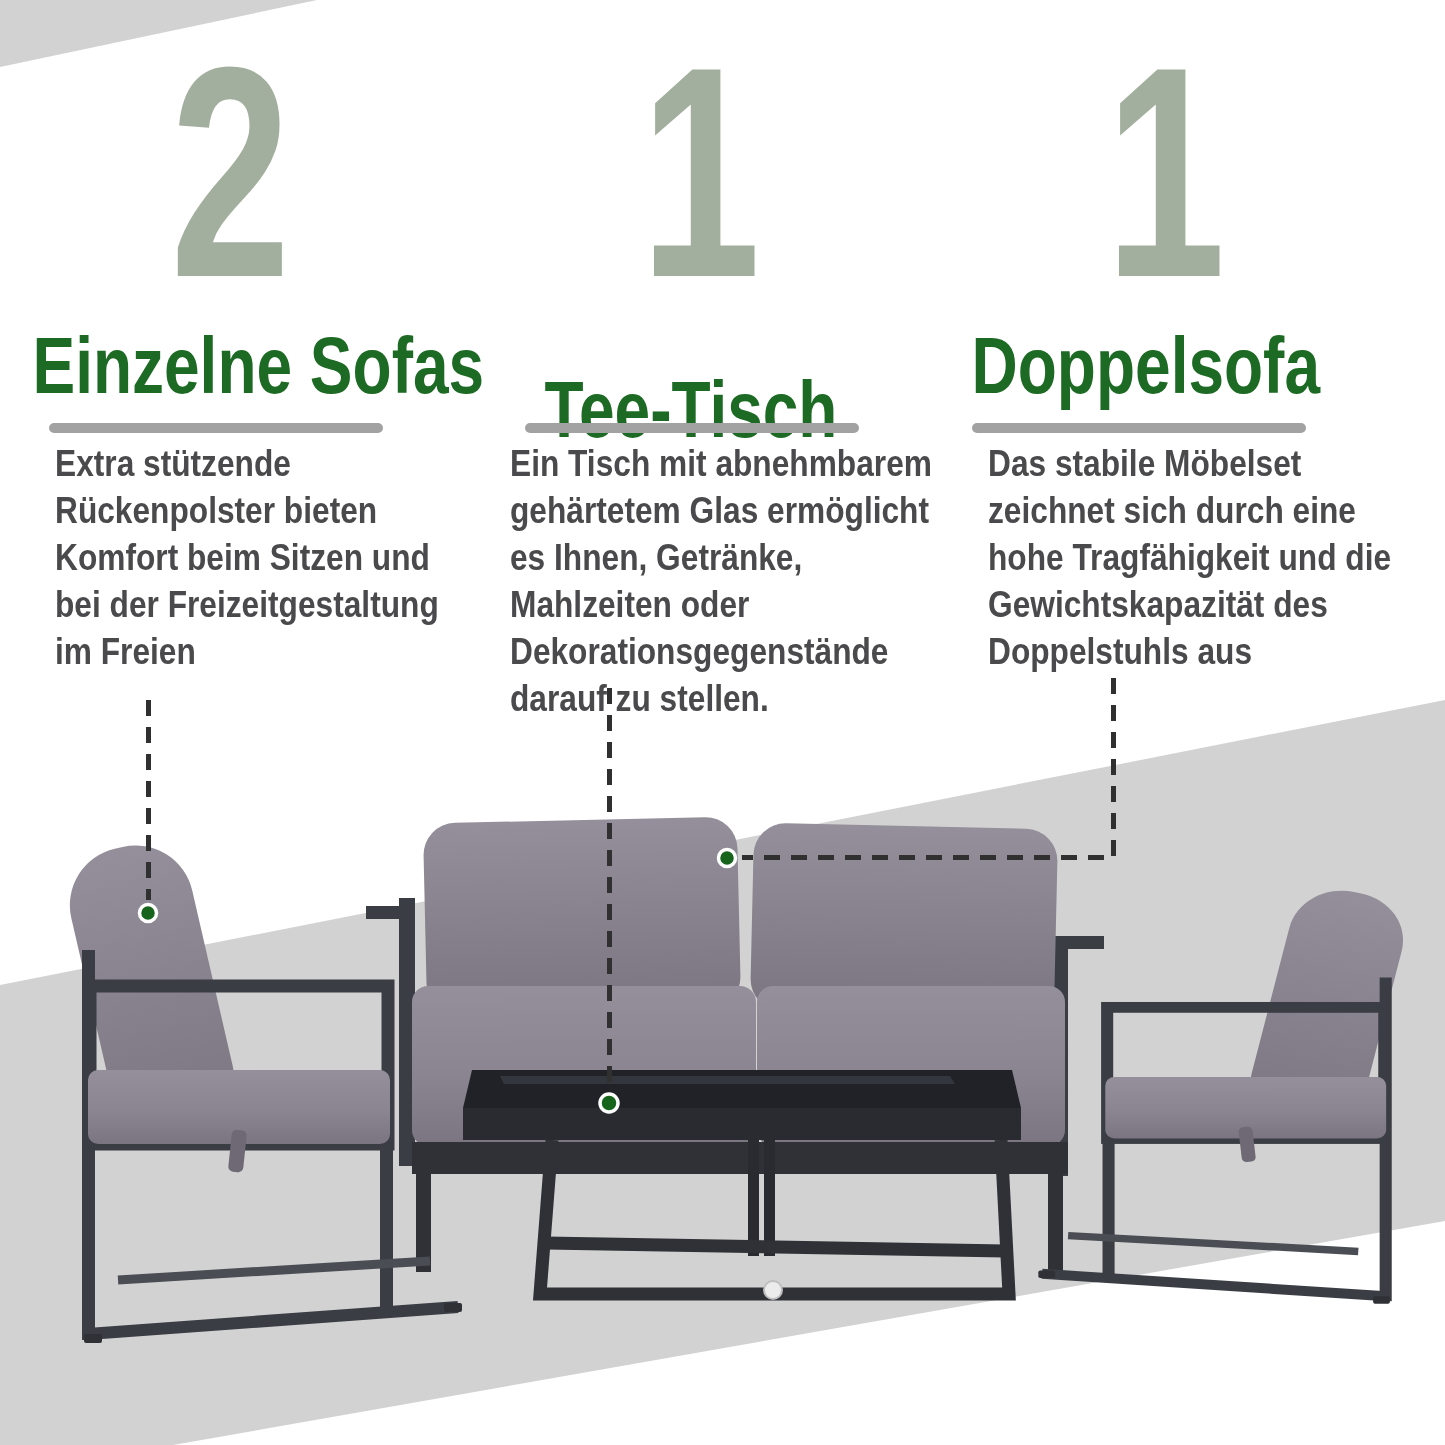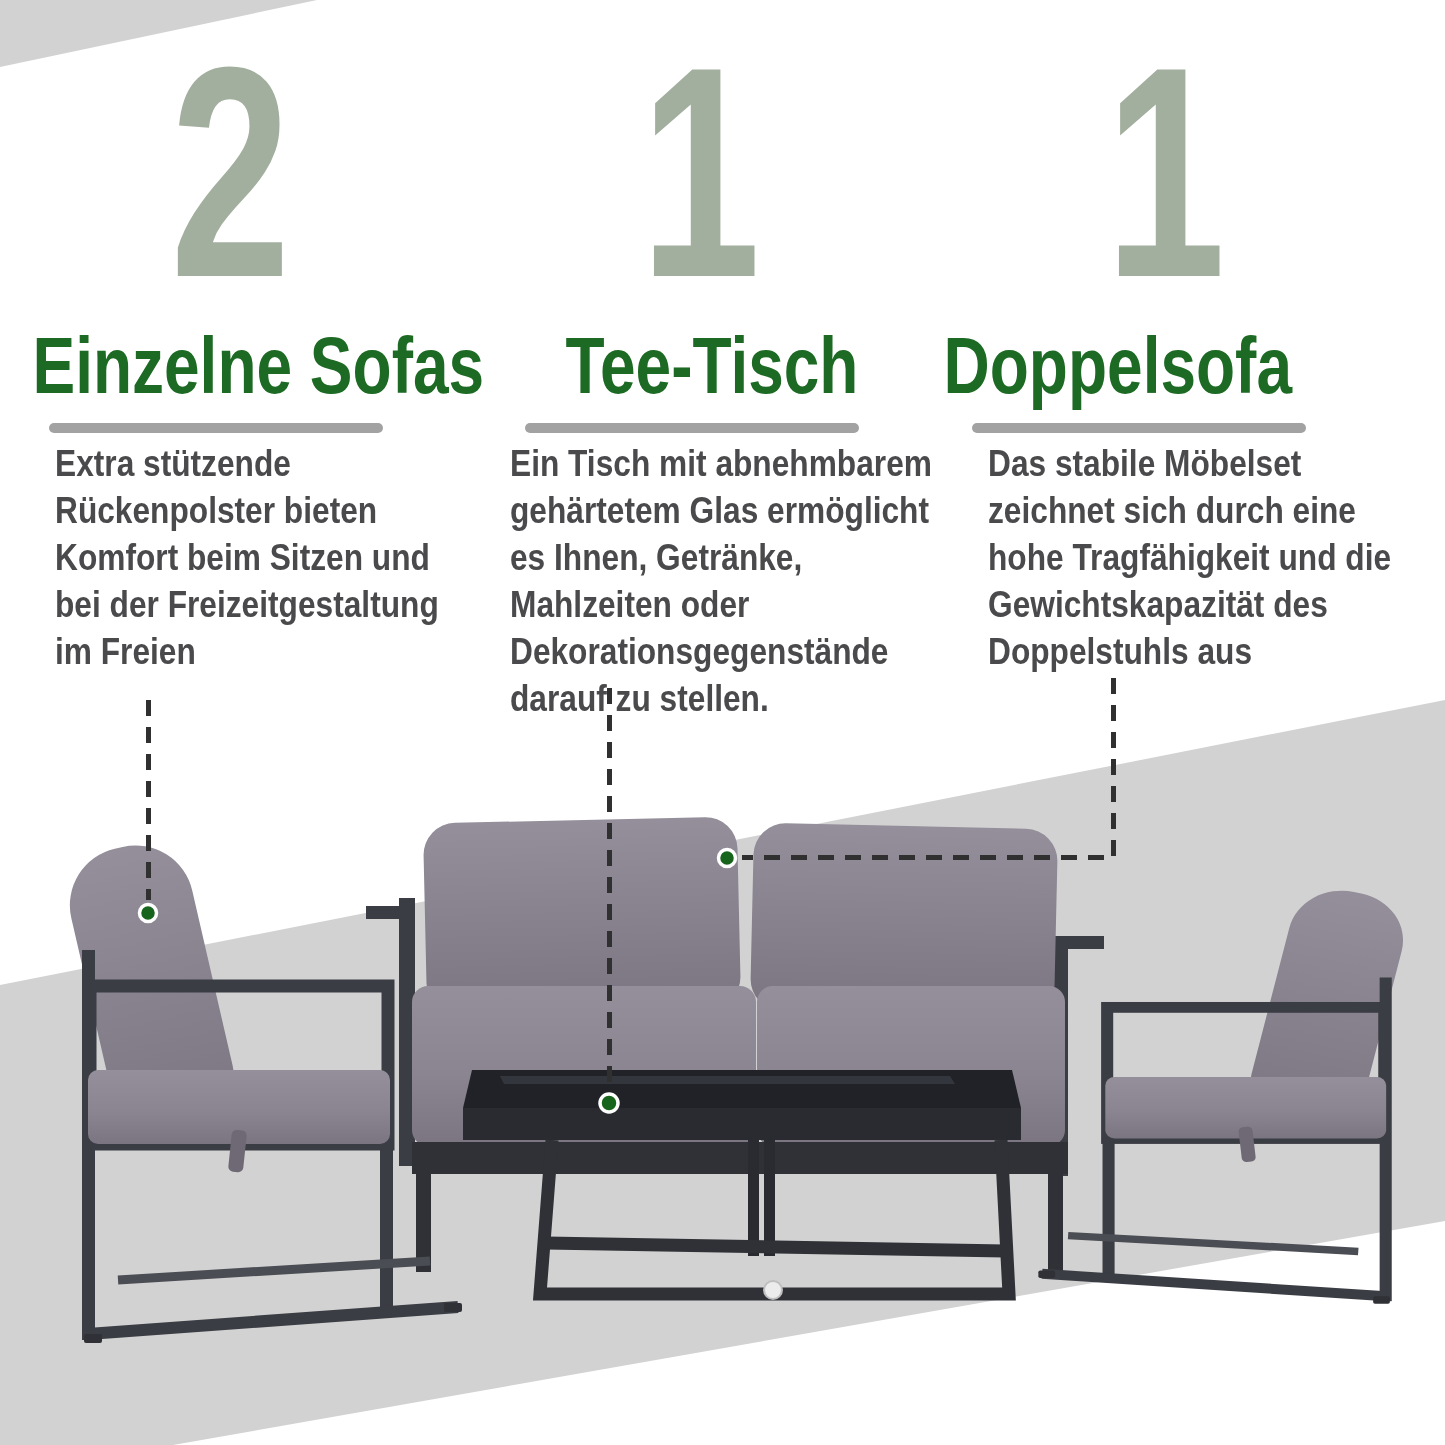--- a/index.html
+++ b/index.html
@@ -27,21 +27,21 @@
 
   
   .num{position:absolute;top:22px;width:300px;height:300px;text-align:center;
        font-size:300px;line-height:300px;font-weight:700;color:var(--number-sage,#a3af9e);}
   .num>span{display:inline-block;transform:scaleX(.72);transform-origin:center top;}
   .num1{left:80px;} .num2{left:550px;} .num3{left:1015px;}
 
   .hd{position:absolute;top:325px;width:600px;text-align:center;
       font-size:80px;line-height:82px;font-weight:700;color:var(--heading-green,#1c6a23);}
   .hd>span{display:inline-block;transform:scaleX(.8);transform-origin:center top;white-space:nowrap;}
-  .hd1{left:-42px;} .hd2{left:412px;} .hd3{left:818px;}
+  .hd1{left:-42px;} .hd2{left:391px;margin-top:44px;} .hd3{left:846px;}
 
   .bar{position:absolute;top:423px;height:10px;width:334px;border-radius:5px;
        background:var(--underline-gray,#a2a2a2);}
   .bar1{left:49px;} .bar2{left:525px;} .bar3{left:972px;}
 
   .desc{position:absolute;top:440px;font-size:36px;line-height:47px;font-weight:700;
         color:var(--body-gray,#4a4a4c);white-space:pre;transform:scaleX(.88);
         transform-origin:left top;}
   .desc1{left:55px;} .desc2{left:510px;} .desc3{left:988px;}
 </style>

